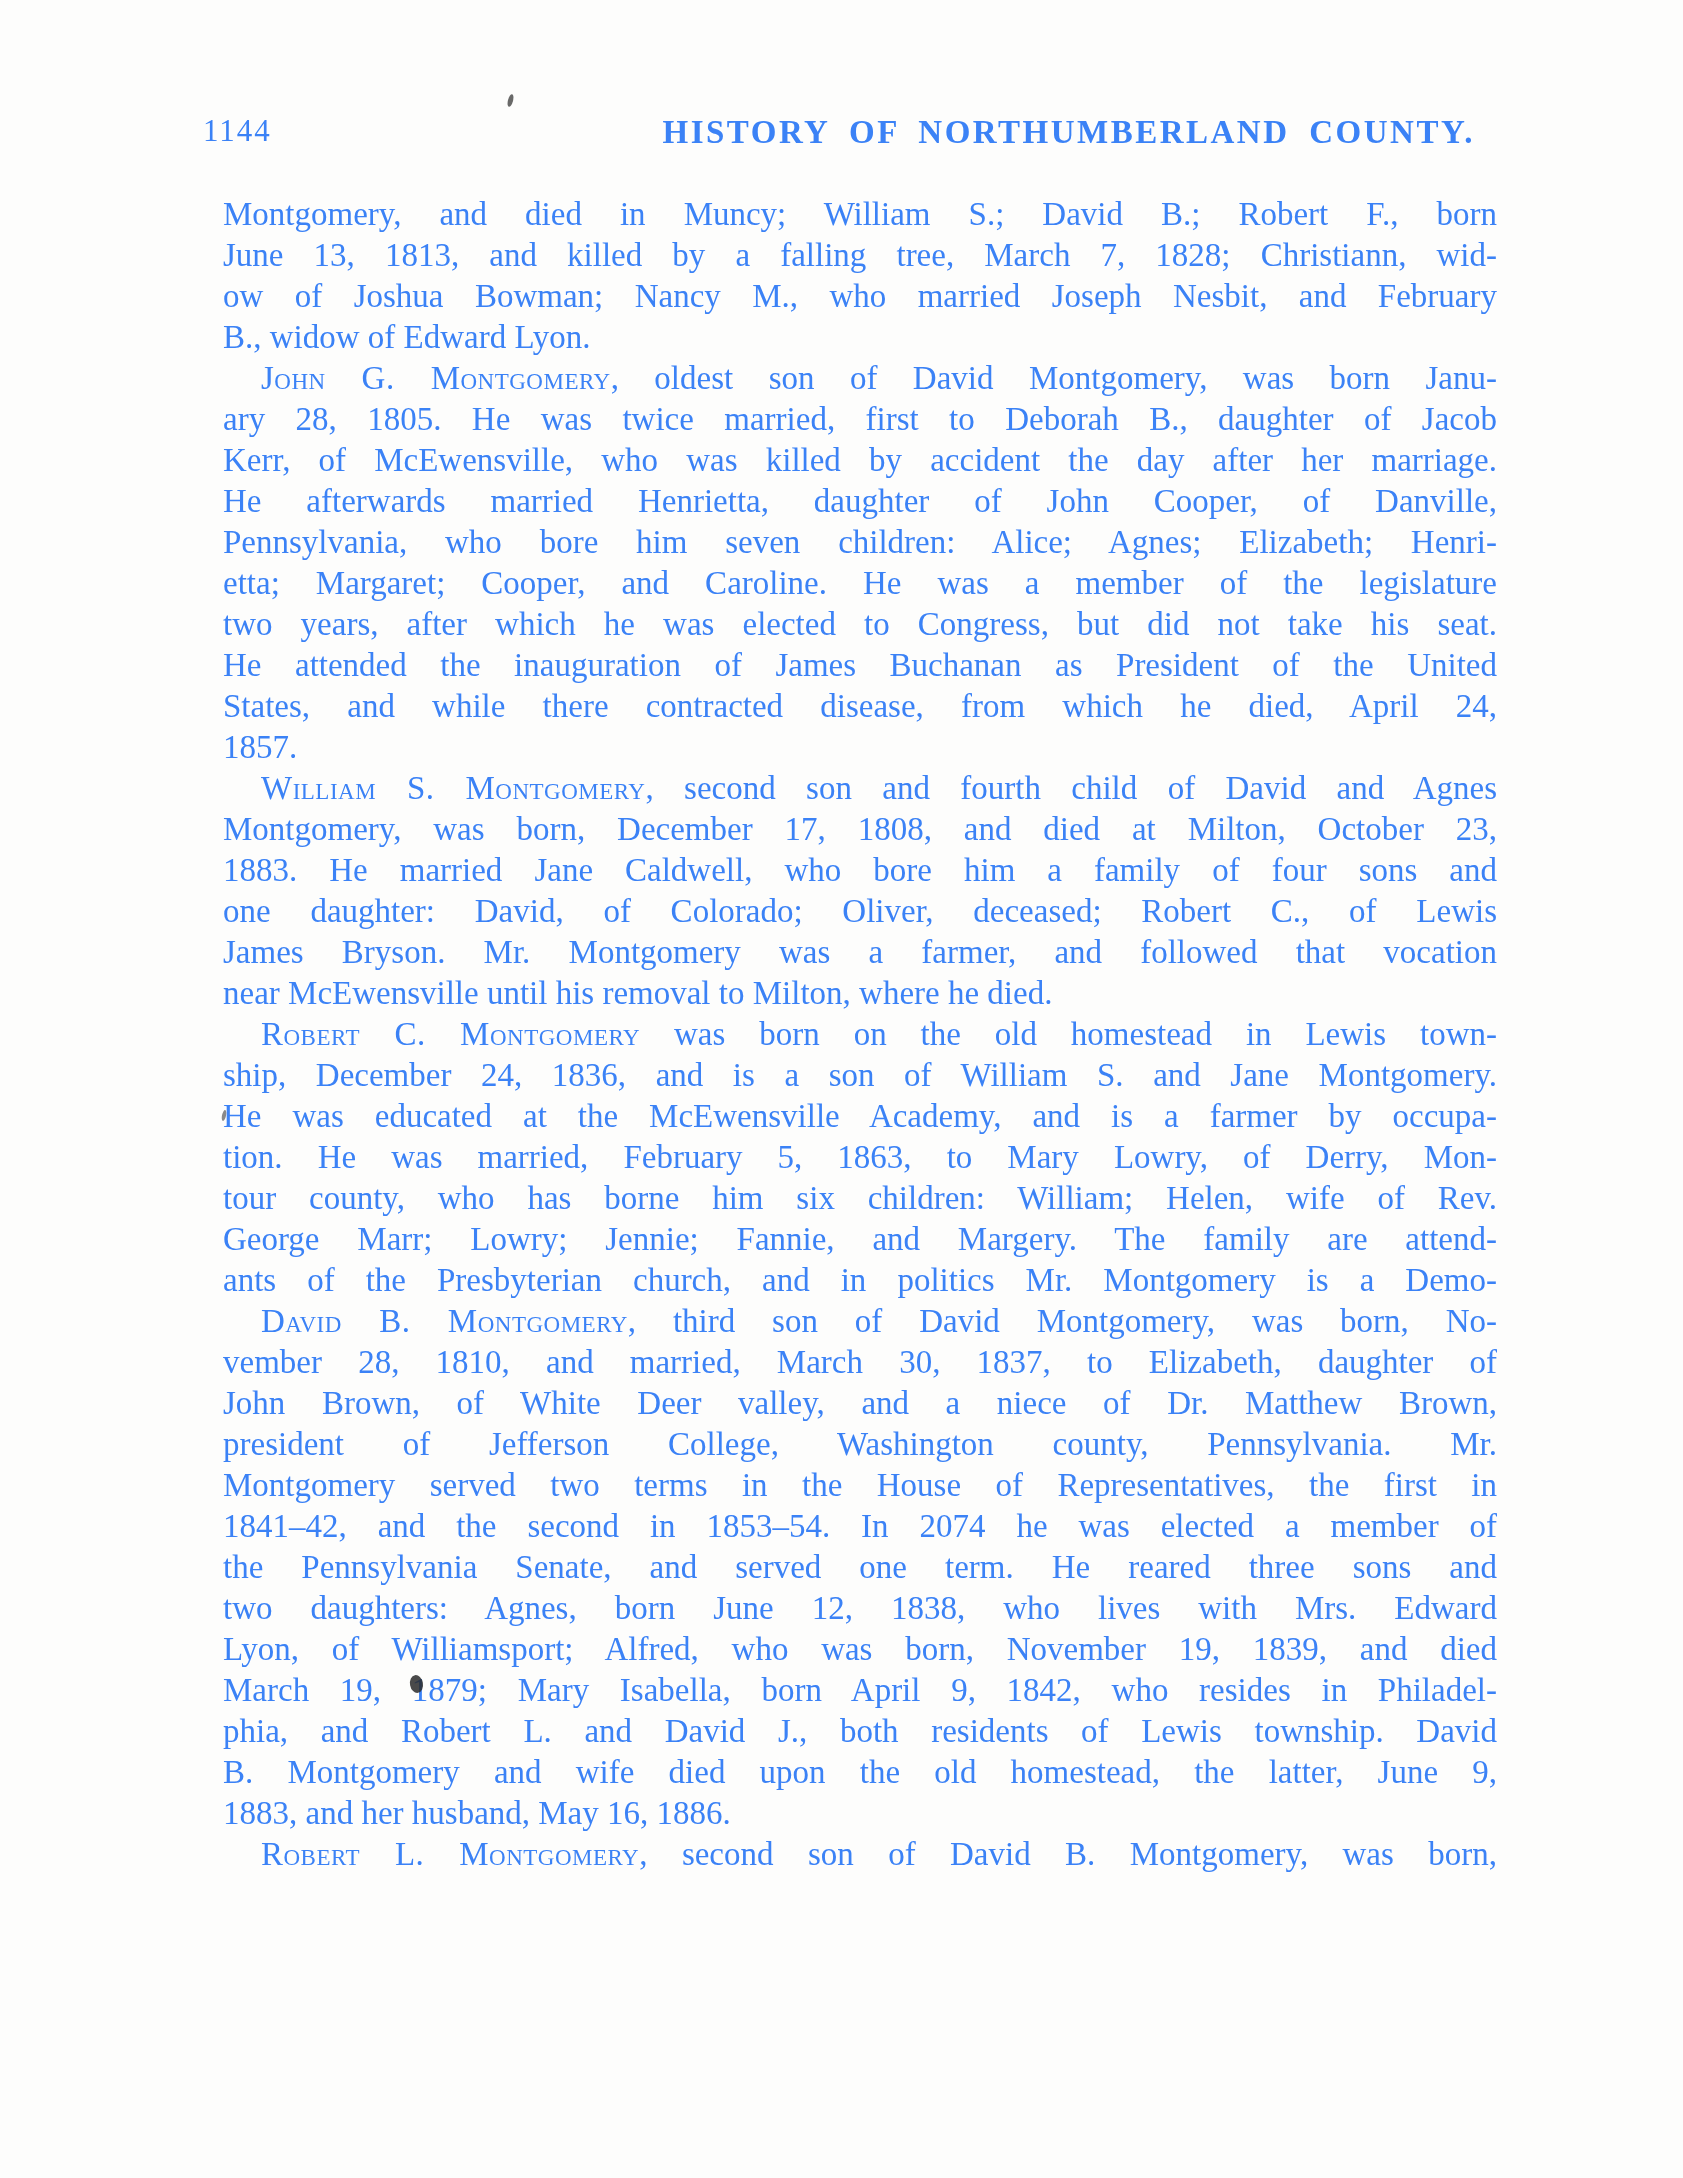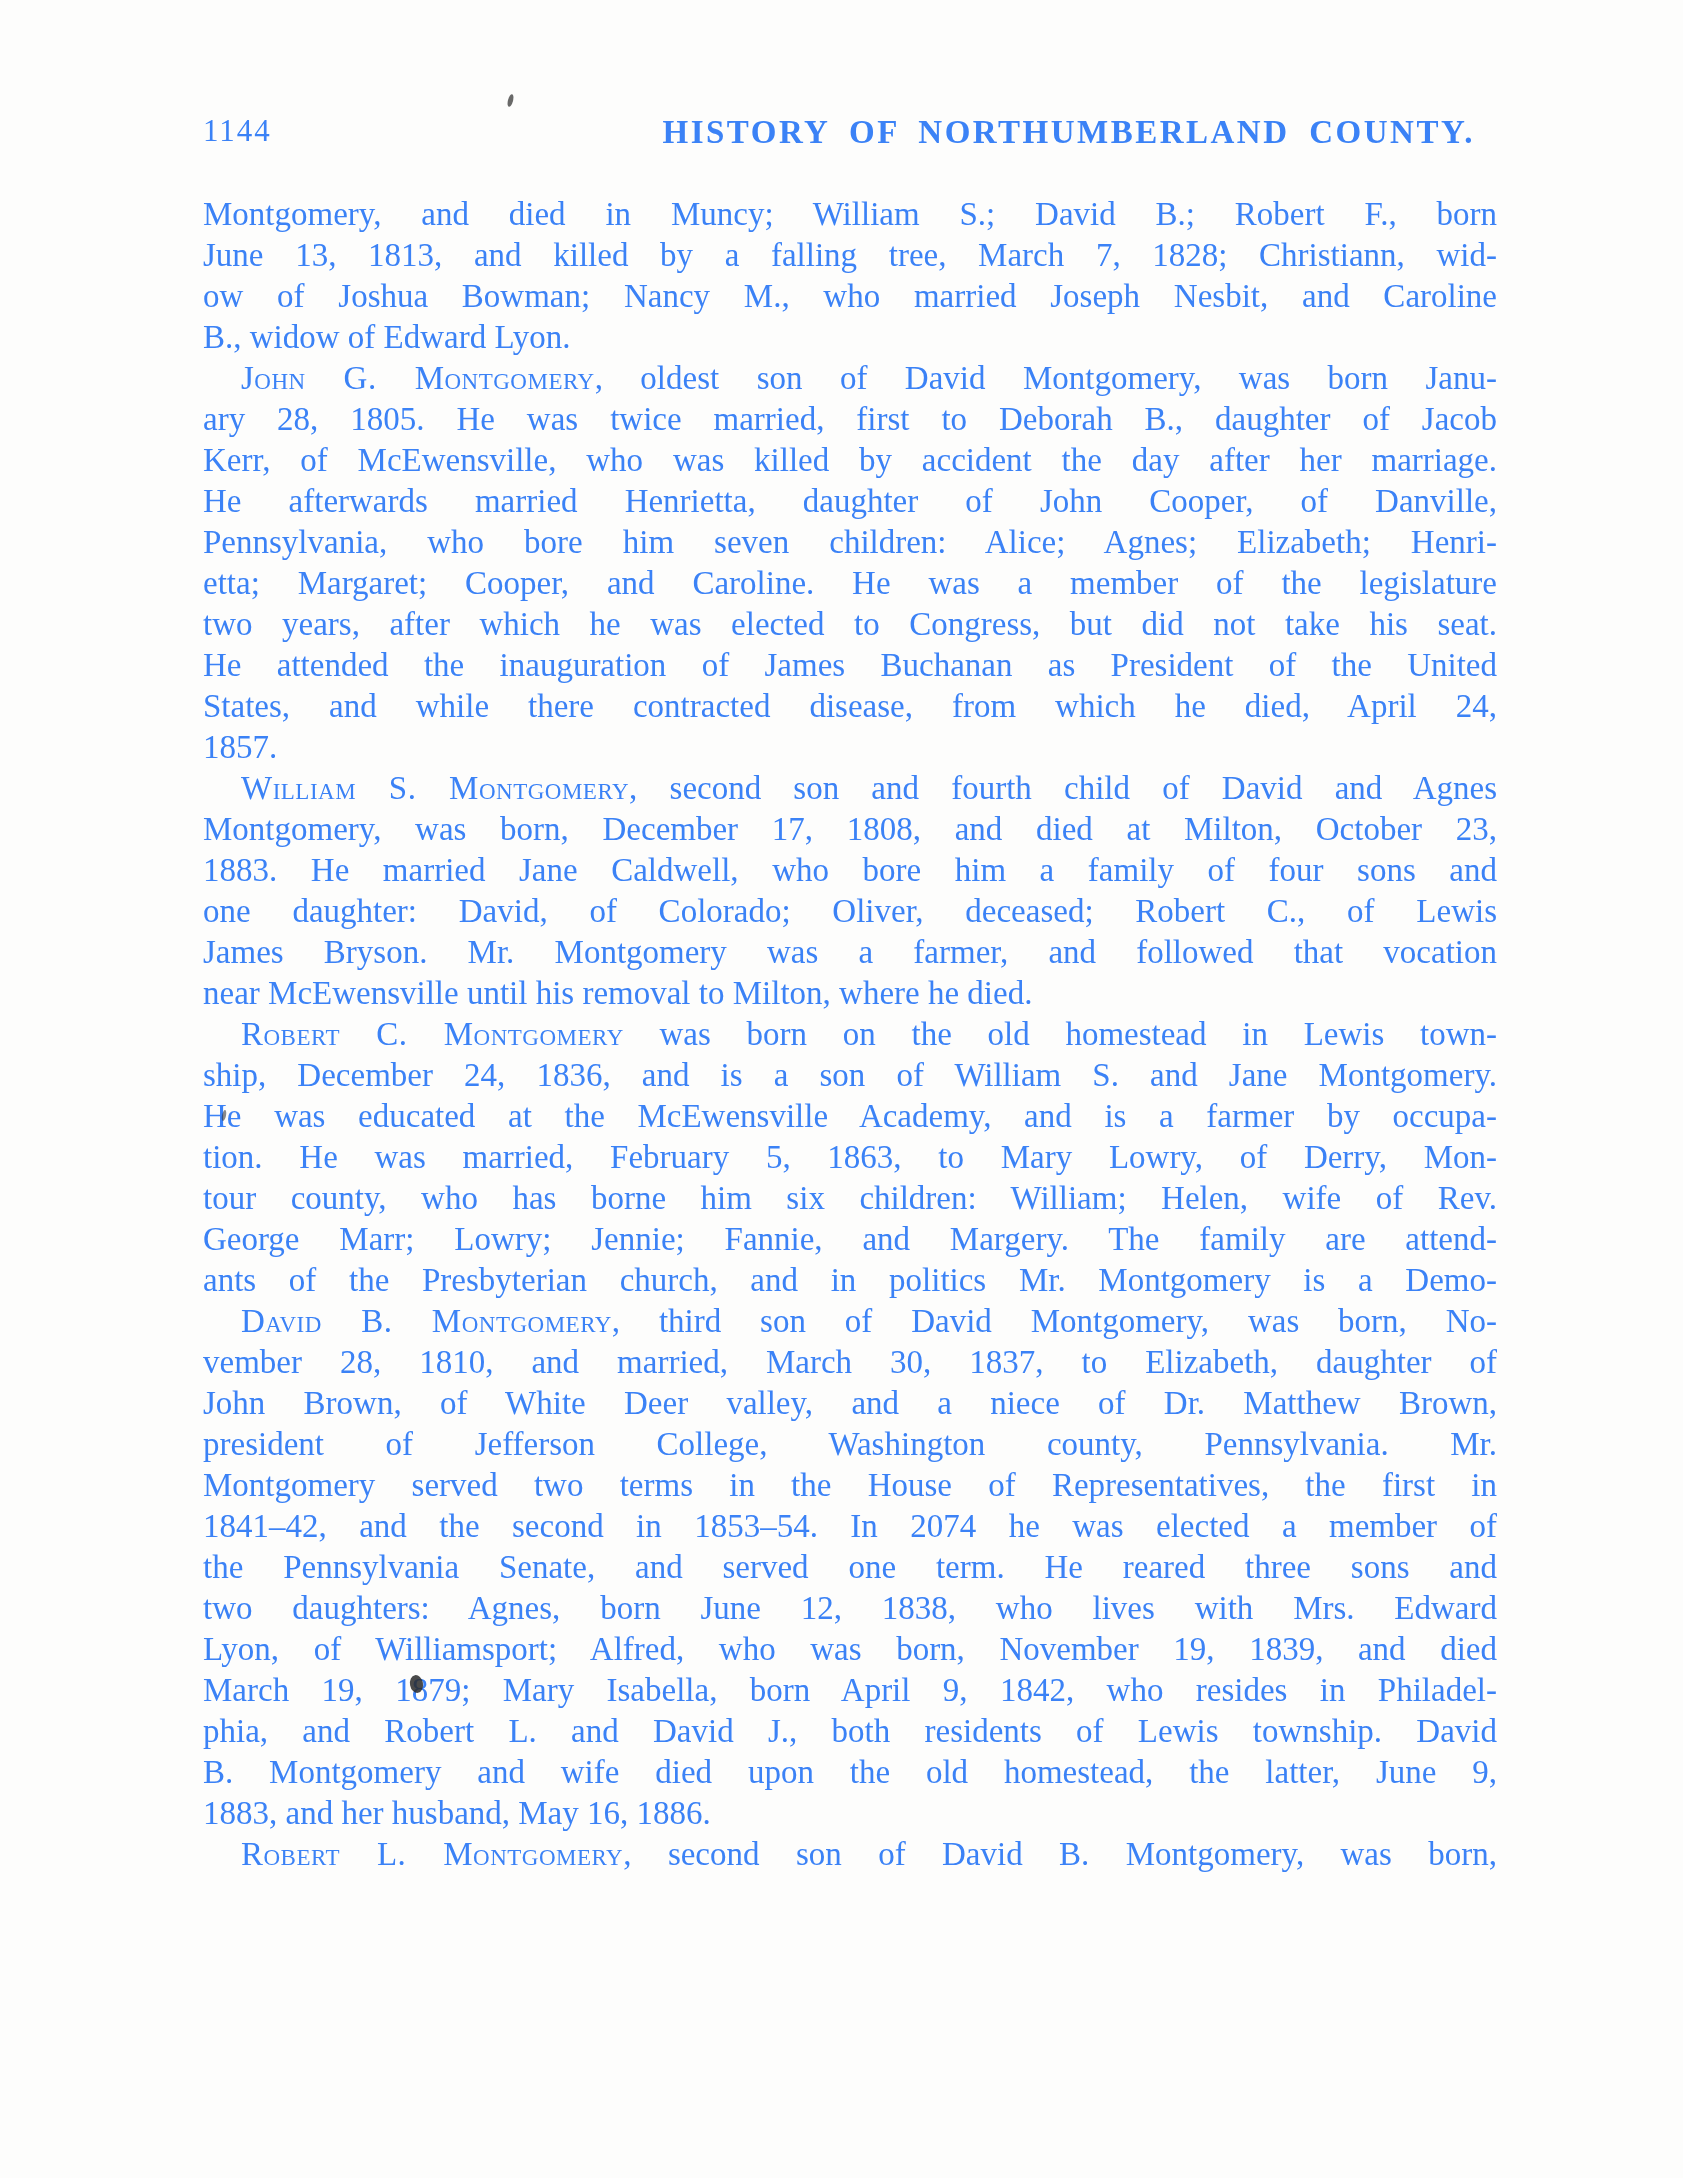--- a/index.html
+++ b/index.html
@@ -48,20 +48,21 @@
     top: 194px;
     width: 1294px;
     font-size: 33px;
     line-height: 41px;
   }
   .para { margin: 0; padding: 0; }
   .line {
     text-align: justify;
     text-align-last: justify;
     white-space: normal;
+    margin-left: 20px;
   }
   .line.final {
     text-align-last: left;
   }
   .line.first-indent {
     text-indent: 38px;
   }
   .sc {
     font-variant: small-caps;
     letter-spacing: 0.5px;
@@ -78,21 +79,21 @@
 <div class="page">
   <div class="header">
     <span class="pagenum">1144</span>
     <span class="running-title">HISTORY OF NORTHUMBERLAND COUNTY.</span>
   </div>
 
   <div class="body-text" id="body-text">
       <div class="para">
         <div class="line">Montgomery, and died in Muncy; William S.; David B.; Robert F., born</div>
         <div class="line">June 13, 1813, and killed by a falling tree, March 7, 1828; Christiann, wid-</div>
-        <div class="line">ow of Joshua Bowman; Nancy M., who married Joseph Nesbit, and Caroline</div>
+        <div class="line">ow of Joshua Bowman; Nancy M., who married Joseph Nesbit, and February</div>
         <div class="line final">B., widow of Edward Lyon.</div>
       </div>
       <div class="para">
         <div class="line first-indent"><span class="sc">John G. Montgomery</span><span>, oldest son of David Montgomery, was born Janu-</span></div>
         <div class="line">ary 28, 1805.  He was twice married, first to Deborah B., daughter of Jacob</div>
         <div class="line">Kerr, of McEwensville, who was killed by accident the day after her marriage.</div>
         <div class="line">He afterwards married Henrietta, daughter of John Cooper, of Danville,</div>
         <div class="line">Pennsylvania, who bore him seven children: Alice; Agnes; Elizabeth; Henri-</div>
         <div class="line">etta; Margaret; Cooper, and Caroline.  He was a member of the legislature</div>
         <div class="line">two years, after which he was elected to Congress, but did not take his seat.</div>

